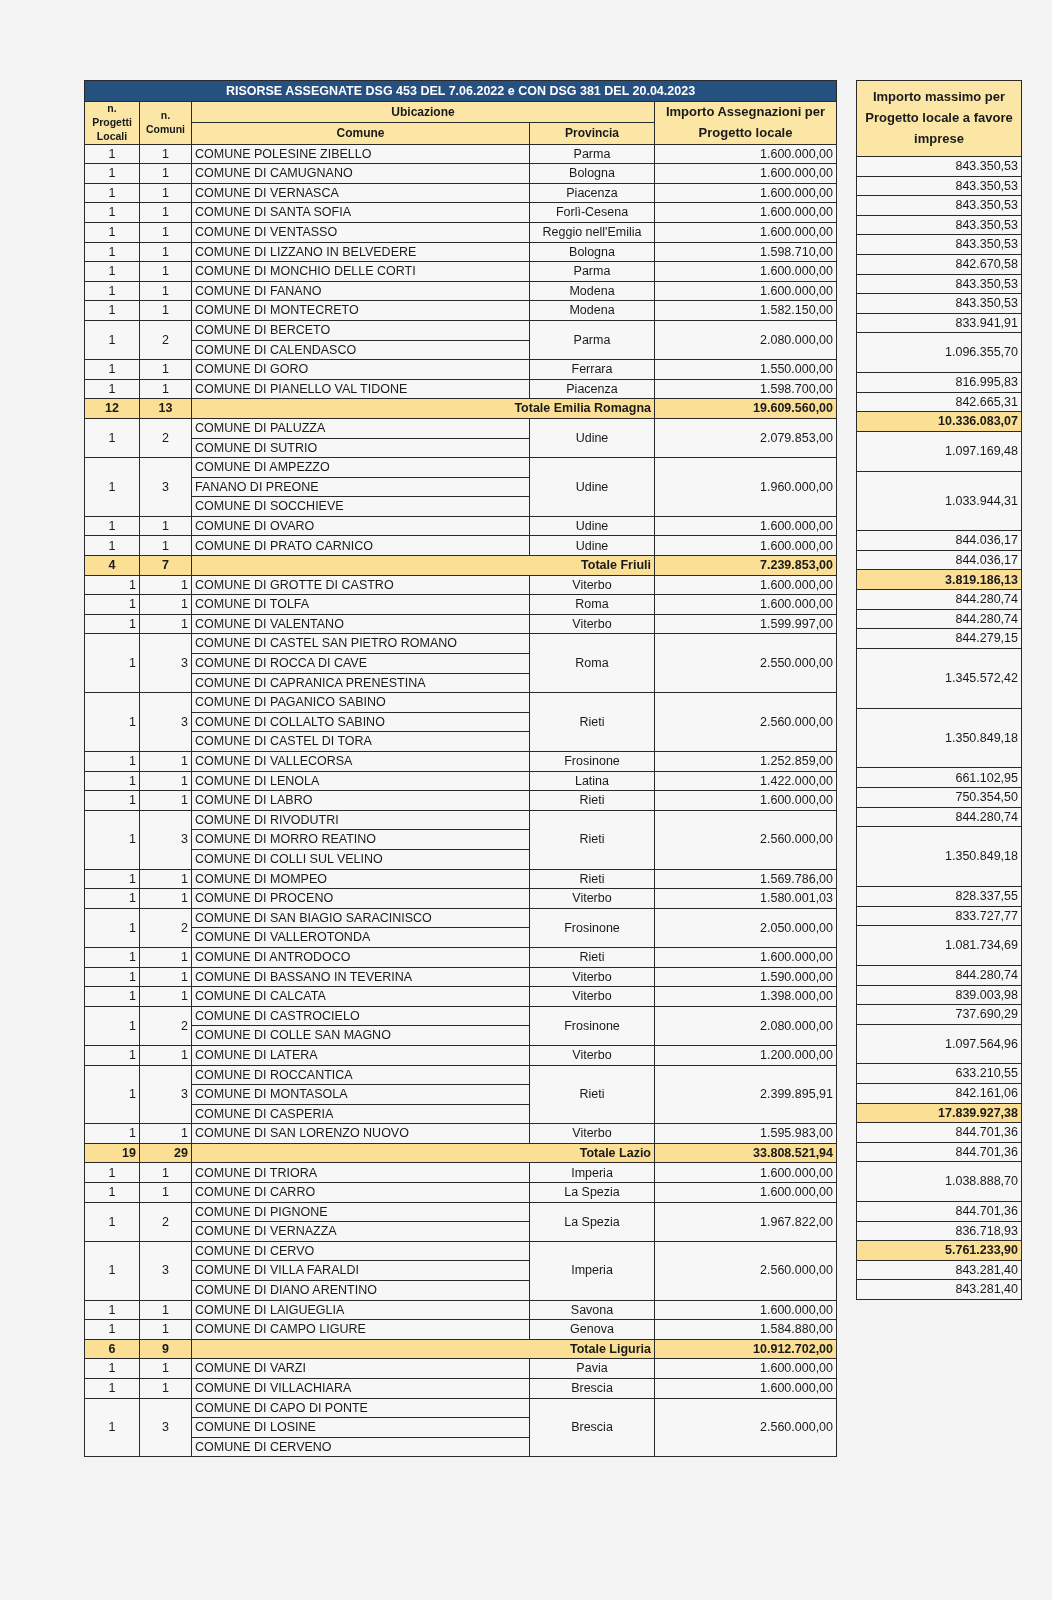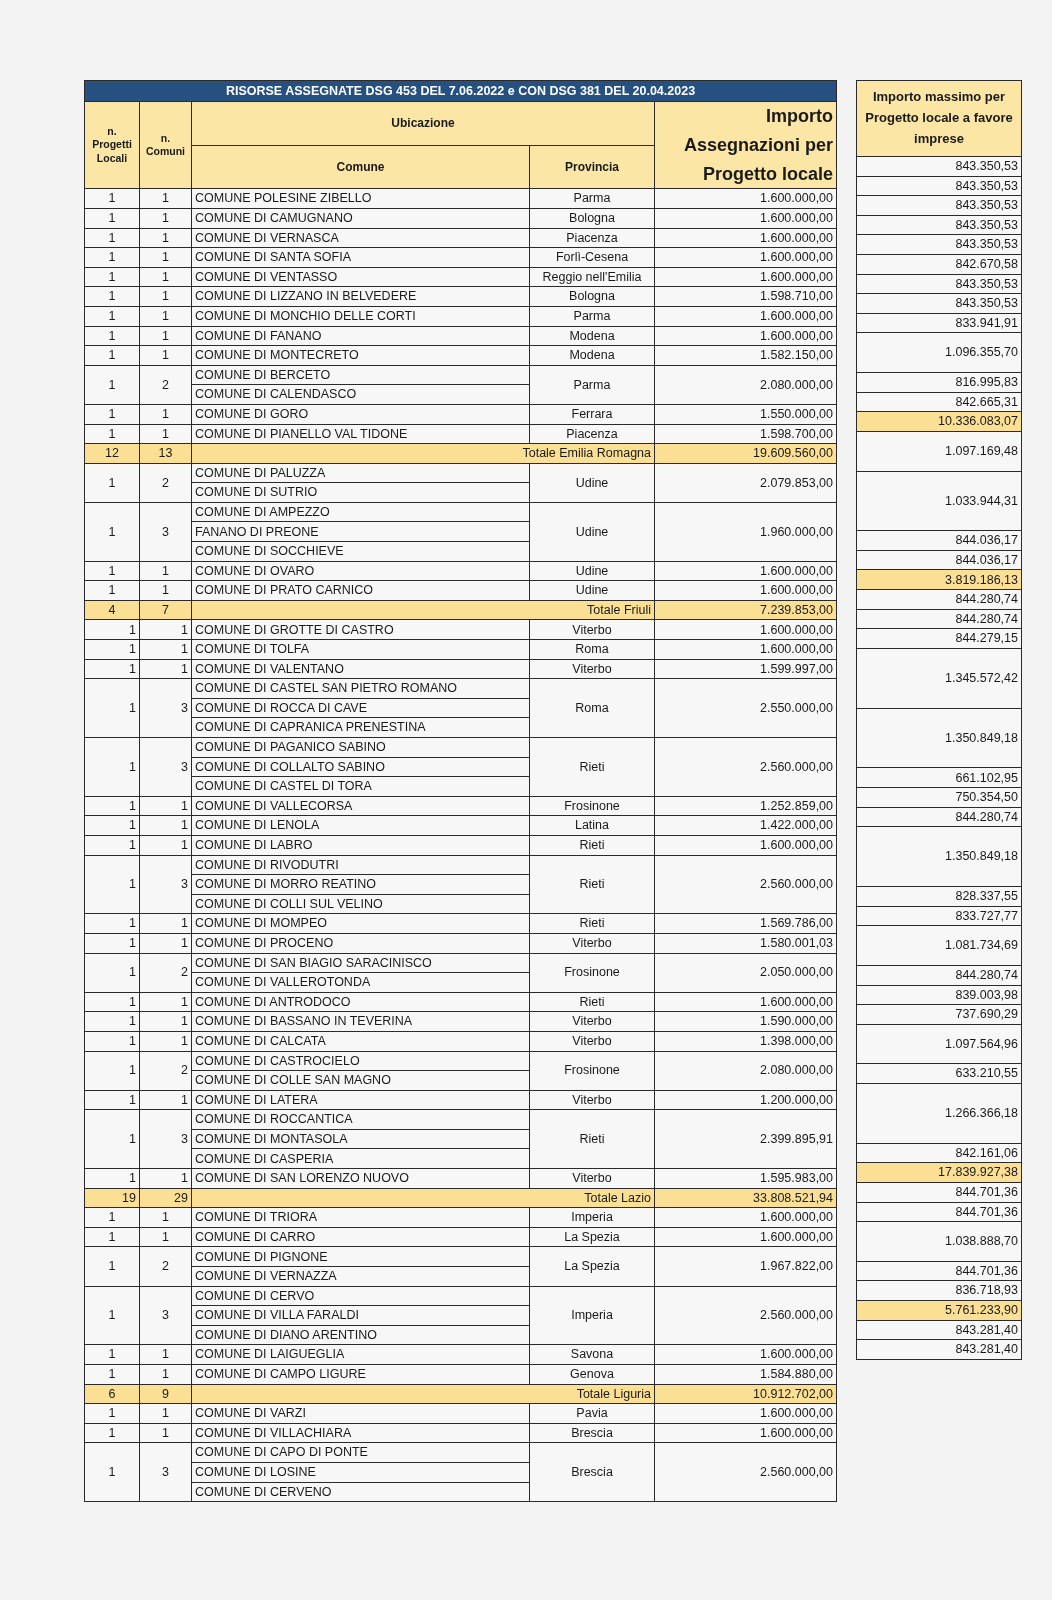--- a/index.html
+++ b/index.html
@@ -8,23 +8,23 @@
     font-family: "Liberation Sans", "DejaVu Sans", sans-serif; color: #1a1a1a;
   }
   table { border-collapse: collapse; position: absolute; table-layout: fixed; margin-left: 35px; }
   td, th { border: 1.4px solid #2a2a2a; padding: 0 3px; font-size: 12.5px; line-height: 1; white-space: nowrap; overflow: hidden; }
   #main { left: 49px; top: 80px; width: 752px; }
   #side { left: 821px; top: 80px; width: 165px; }
   .title-row td { background: #25507f; color: #fff; font-weight: bold; text-align: center; height: 20px; font-size: 12.5px; }
   .hdr td { background: #fbe6a6; font-weight: bold; text-align: center; font-size: 12px; }
   .hdr td.sm { font-size: 10.5px; line-height: 1.3; }
   .hdr td.left { text-align: center; }
-  .hdr td.imp { font-size: 18px; line-height: 1.6; text-align: right; }
+  .hdr td.imp { font-size: 13px; line-height: 1.6; }
   tr.r td { height: 18.6px; background: #f7f7f7; }
-  tr.tot td { height: 18.6px; background: #fbdf94; font-weight: normal; }
+  tr.tot td { height: 18.6px; background: #fbdf94; font-weight: bold; }
   .c { text-align: center; }
   .rt { text-align: right; }
   .side-hdr td { background: #fbe6a6; font-weight: bold; text-align: center; font-size: 13px; line-height: 1.6; white-space: normal; }
 </style>
 </head>
 <body>
 
 <table id="main">
   <colgroup>
     <col style="width:55px">
@@ -546,23 +546,20 @@
       <tr class="r">
         <td class="rt" style="height:18.6px">737.690,29</td>
       </tr>
       <tr class="r">
         <td class="rt" style="height:38.7px">1.097.564,96</td>
       </tr>
       <tr class="r">
         <td class="rt" style="height:18.6px">633.210,55</td>
       </tr>
       <tr class="r">
-        <td class="rt" style="height:58.800000000000004px">1.266.366,18</td>
-      </tr>
-      <tr class="r">
         <td class="rt" style="height:18.6px">842.161,06</td>
       </tr>
       <tr class="tot">
         <td class="rt">17.839.927,38</td>
       </tr>
       <tr class="r">
         <td class="rt" style="height:18.6px">844.701,36</td>
       </tr>
       <tr class="r">
         <td class="rt" style="height:18.6px">844.701,36</td>

